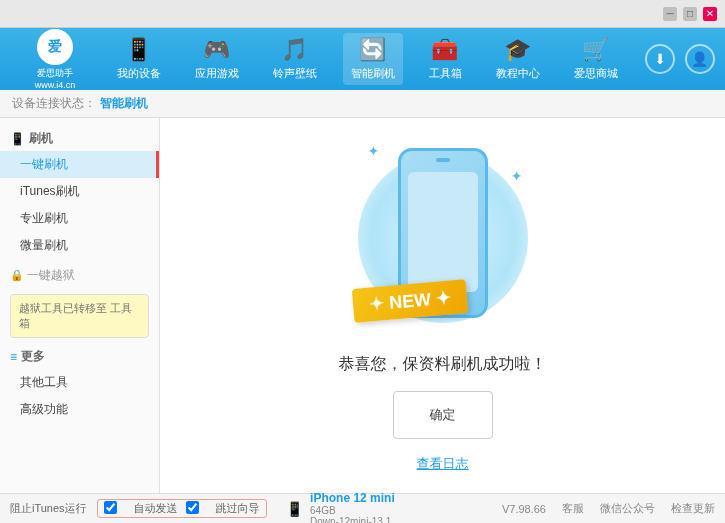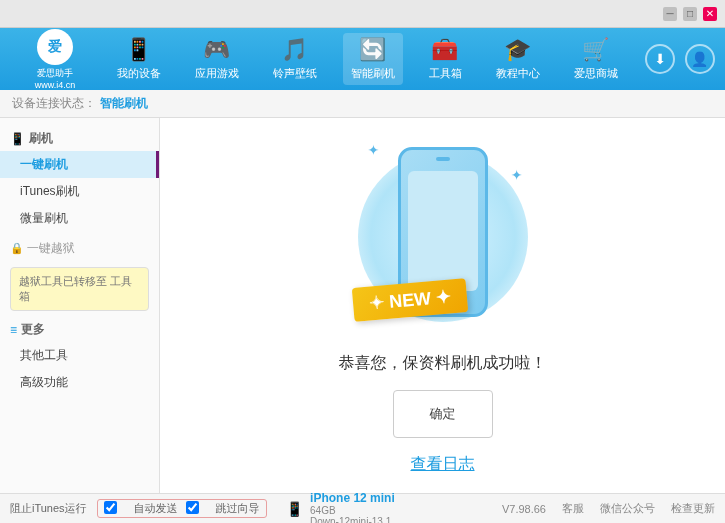--- a/index.html
+++ b/index.html
@@ -103,22 +103,22 @@
     }
     .sidebar-section-header .icon { margin-right: 4px; color: #1e9de0; }
     .sidebar-item {
       padding: 5px 14px 5px 20px;
       font-size: 12px; color: #444;
       cursor: pointer;
     }
     .sidebar-item.active {
       background: #d6eefa;
       color: #1e9de0;
-      border-right: 3px solid #701a75;
-      font-weight: bold;
+      border-right: 3px solid #ef4444;
+      font-weight: normal;
     }
     .sidebar-group-label {
       display: flex; align-items: center;
       padding: 4px 10px;
       font-size: 12px; color: #999;
       margin-top: 4px;
     }
     .sidebar-locked-note {
       margin: 6px 10px;
       padding: 6px 8px;
@@ -191,21 +191,21 @@
     .success-btn {
       width: 100px; height: 48px;
       background: white;
       border: 1px solid #ccc;
       border-radius: 4px;
       font-size: 13px; color: #444;
       cursor: pointer;
       display: flex; align-items: center; justify-content: center;
     }
     .success-link {
-      font-size: 16px; color: #1e9de0;
+      font-size: 13px; color: #1e9de0;
       cursor: pointer; text-decoration: underline;
     }
 
     
     .bottombar {
       height: 30px;
       background: #f5f5f5;
       border-top: 1px solid #ddd;
       display: flex; align-items: center;
       padding: 0 10px;
@@ -298,20 +298,23 @@
       <span class="icon">📱</span>
       <span>刷机</span>
     </div>
     <div class="sidebar-item active">
       <span>一键刷机</span>
     </div>
     <div class="sidebar-item">
       <span>iTunes刷机</span>
     </div>
     <div class="sidebar-item">
+      <span>专业刷机</span>
+    </div>
+    <div class="sidebar-item">
       <span>微量刷机</span>
     </div>
 
     <div class="sidebar-group-label">
       <span class="lock-icon">🔒</span>
       <span>一键越狱</span>
     </div>
     <div class="sidebar-locked-note">
       <span>越狱工具已转移至
 工具箱</span>

